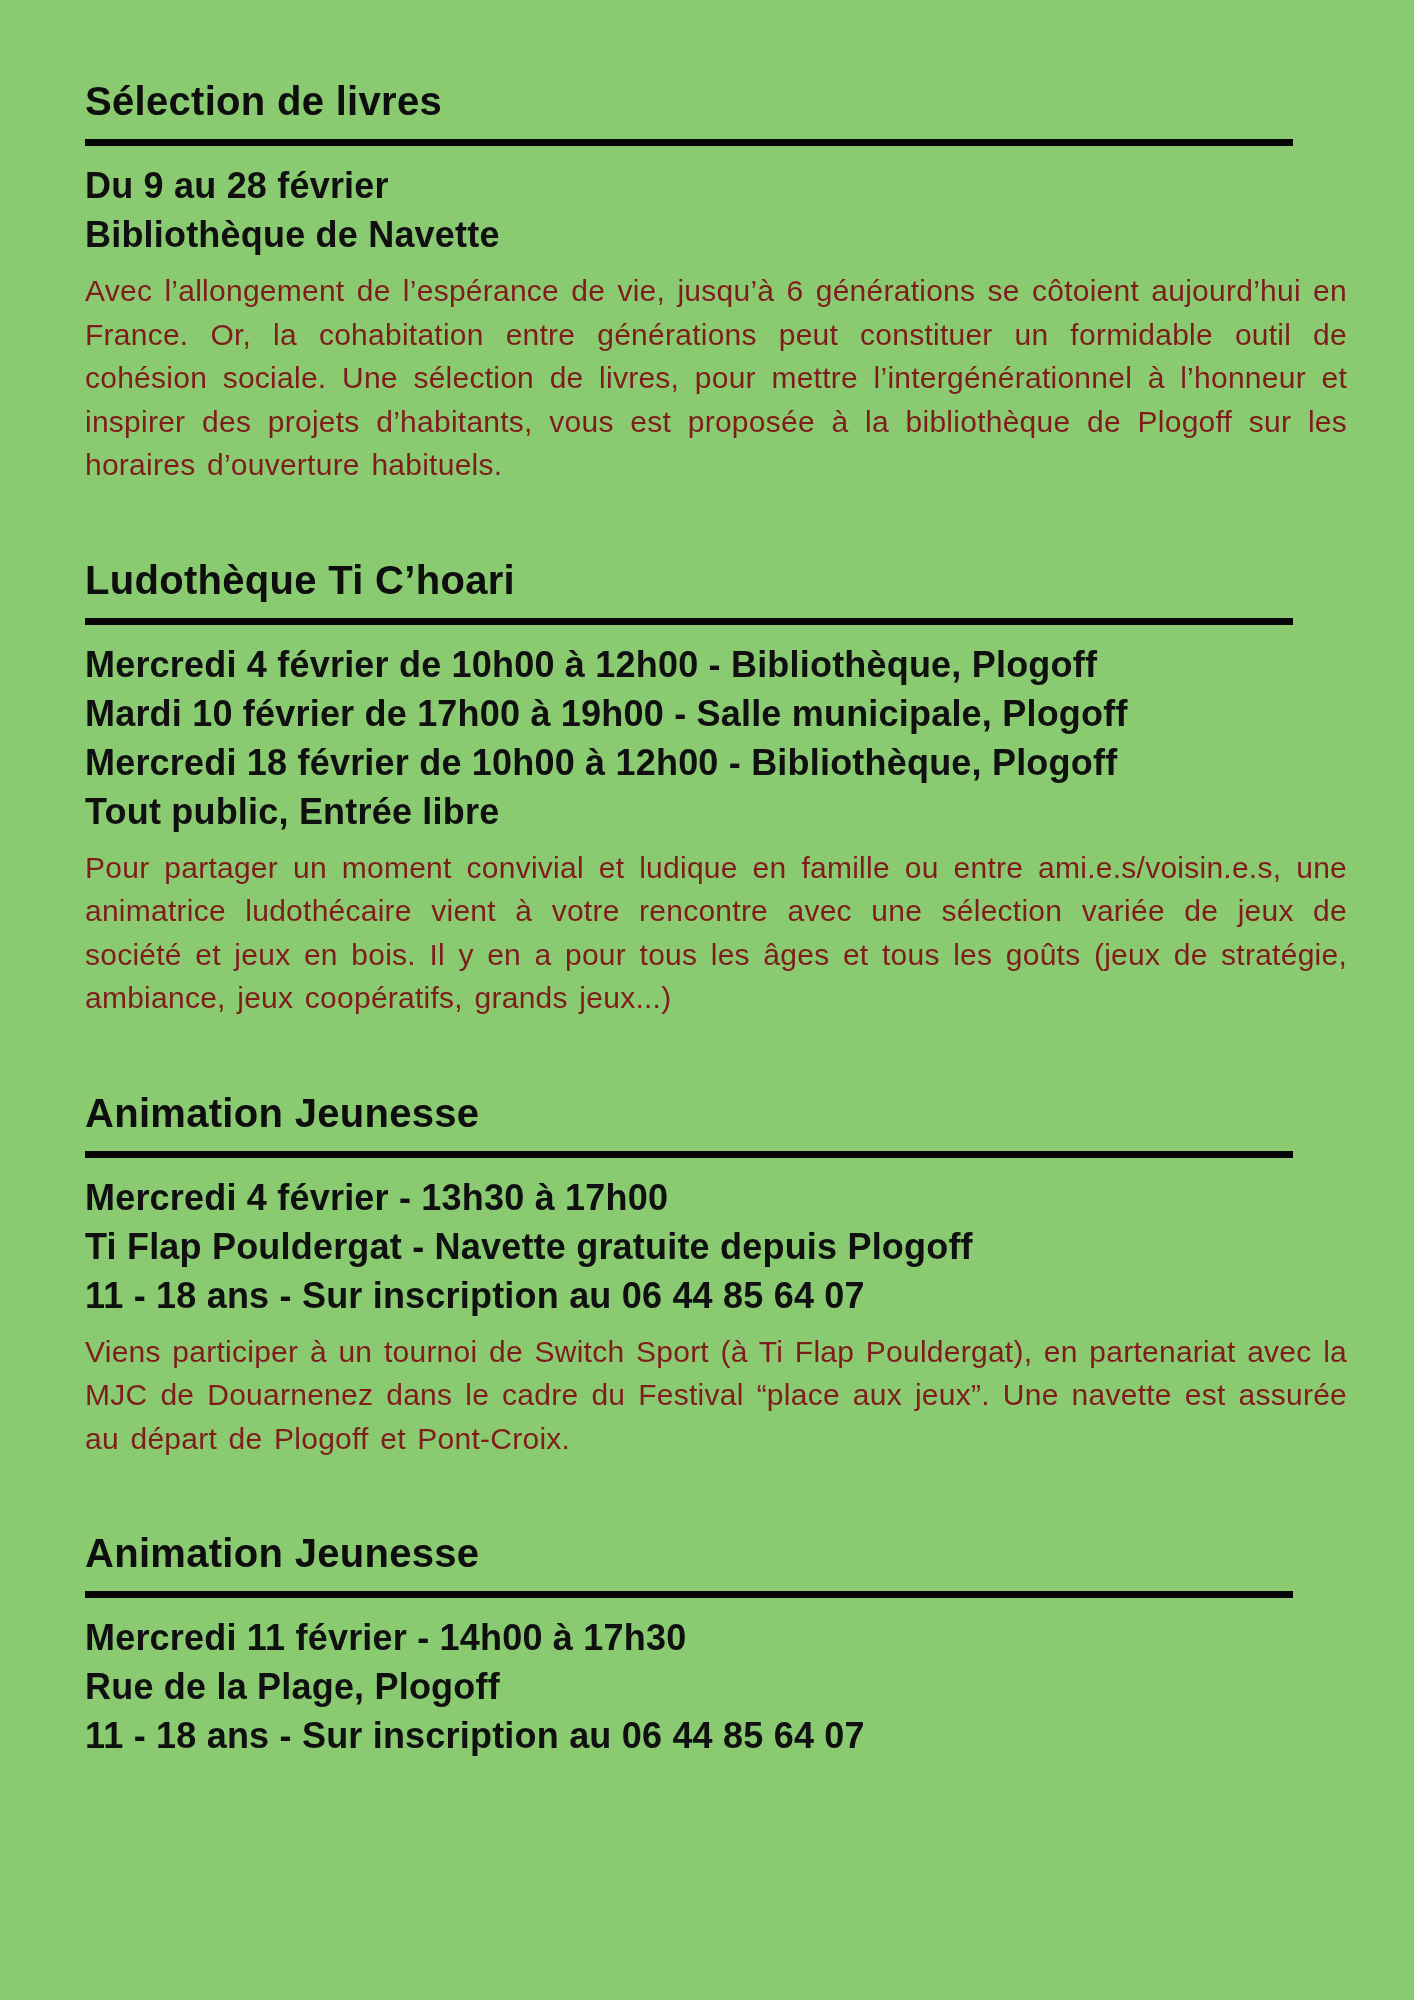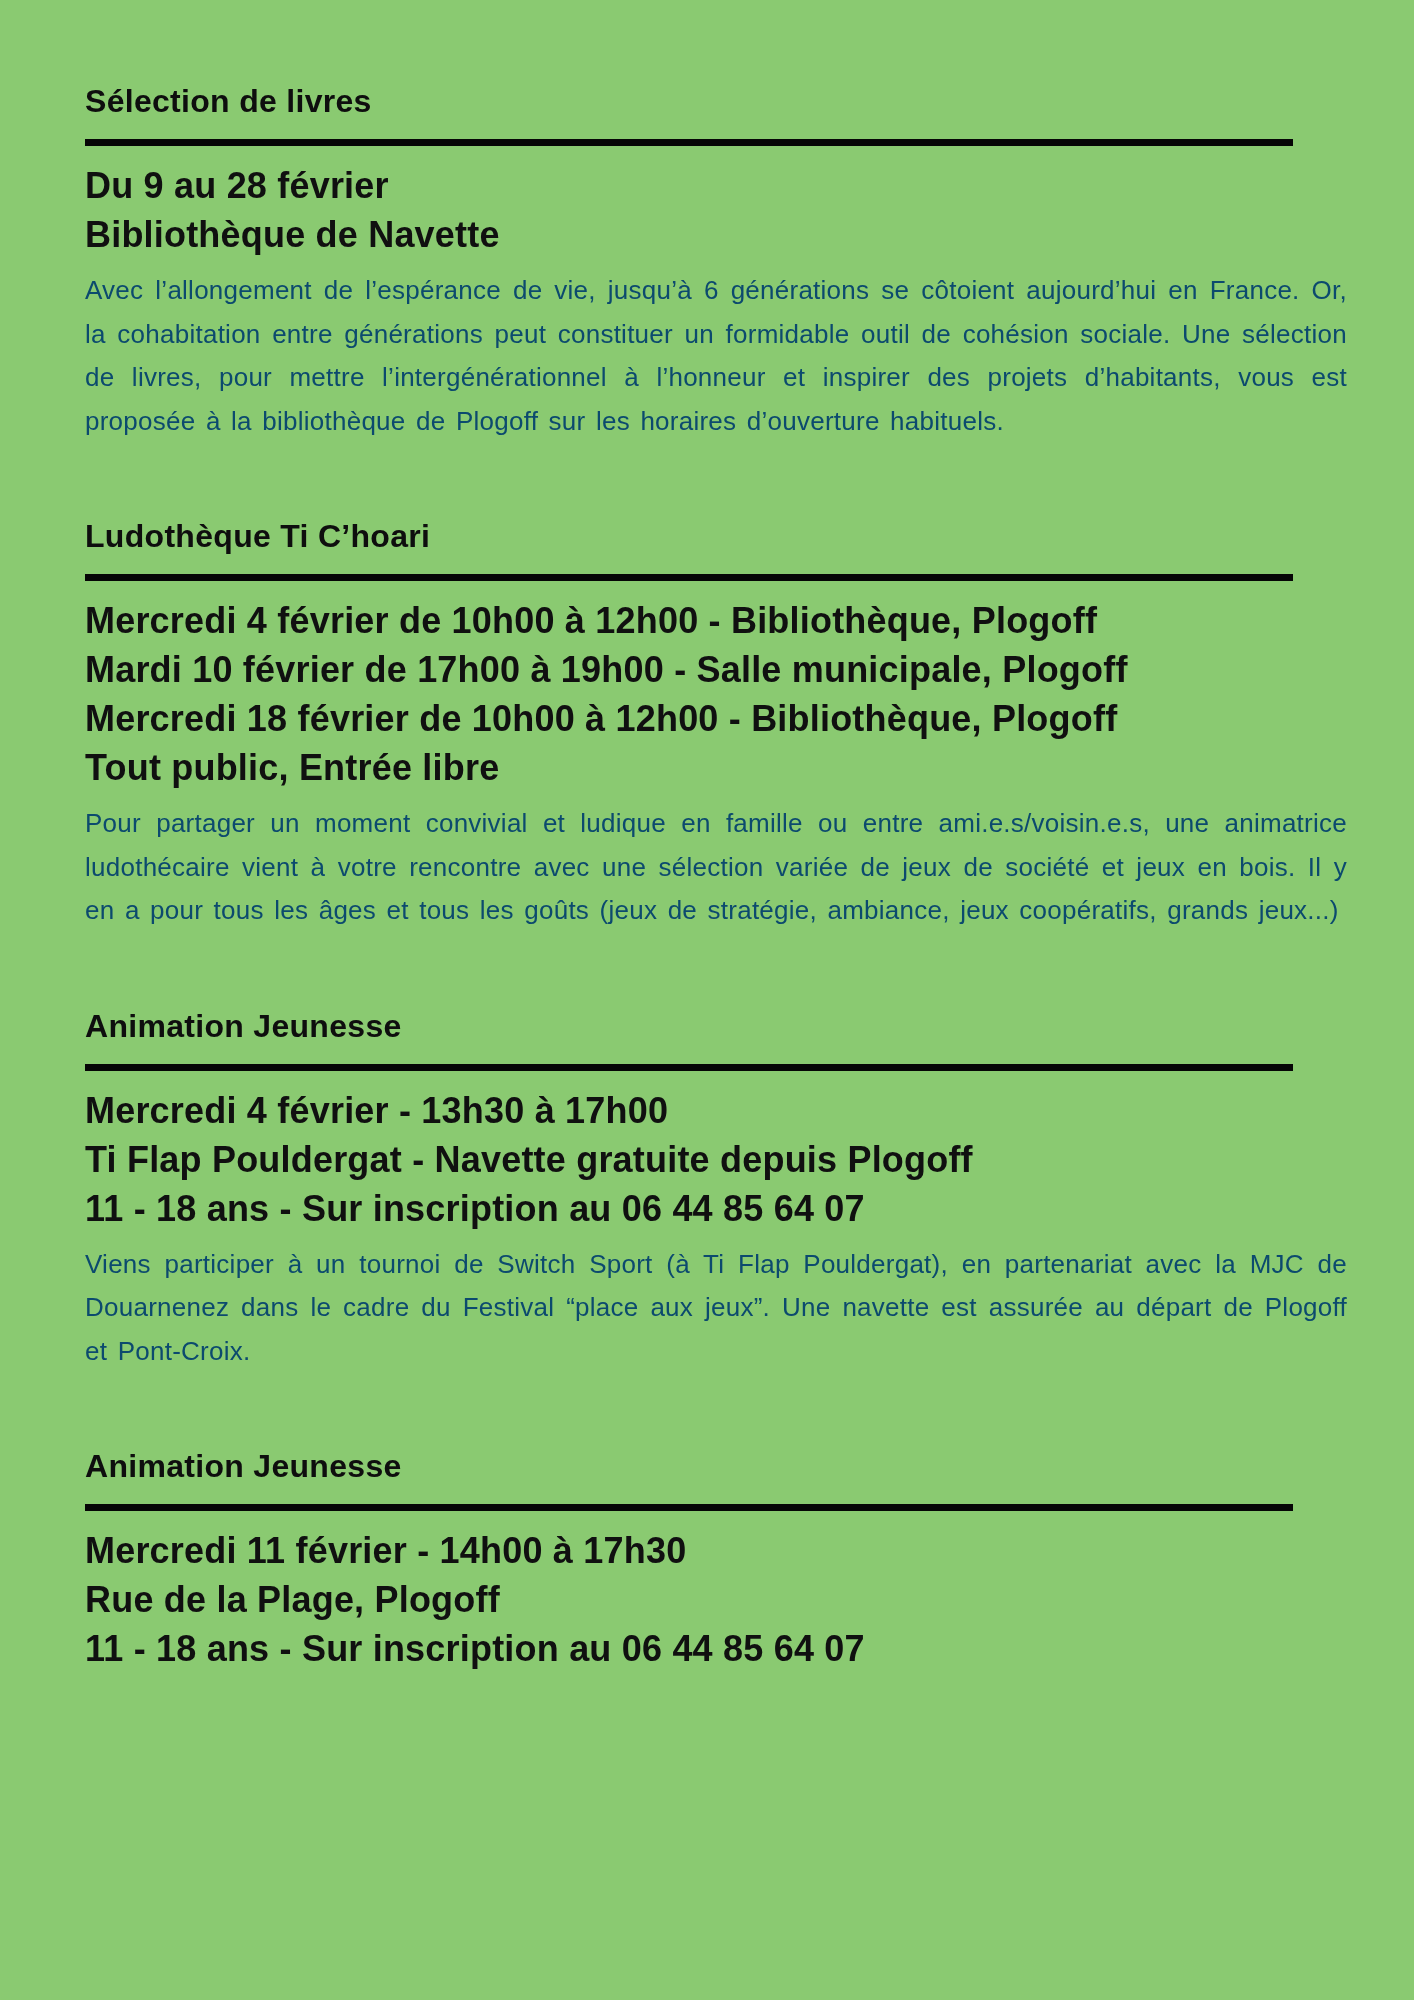--- a/index.html
+++ b/index.html
@@ -18,21 +18,21 @@
     box-sizing: border-box;
     width: 1414px;
     height: 2000px;
     padding: 78px 67px 0 85px;
   }
   .event-section {
     margin: 0 0 70px 0;
   }
   .section-title {
     margin: 0;
-    font-size: 32px;
+    font-size: 40px;
     font-weight: 700;
     line-height: 46px;
     letter-spacing: 0.3px;
     color: #0E0E0E;
   }
   .rule {
     width: 1208px;
     height: 7px;
     background: #060606;
     margin: 15px 0 15px 0;
@@ -43,27 +43,27 @@
   .info-line {
     font-size: 36px;
     font-weight: 700;
     line-height: 49px;
     letter-spacing: 0.2px;
     color: #101010;
   }
   .body-par {
     margin: 10px 0 0 0;
     width: 1262px;
-    font-size: 26px;
+    font-size: 30px;
     font-weight: 400;
     line-height: 43.5px;
     letter-spacing: 0.25px;
     word-spacing: 3px;
     text-align: justify;
-    color: #0c4a6e;
+    color: #7f1d1d;
   }
 </style>
 </head>
 <body>
 
 <div class="page">
   <main id="sections-root">
   <section class="event-section">
     <h2 class="section-title">Sélection de livres</h2>
     <div class="rule"></div>

